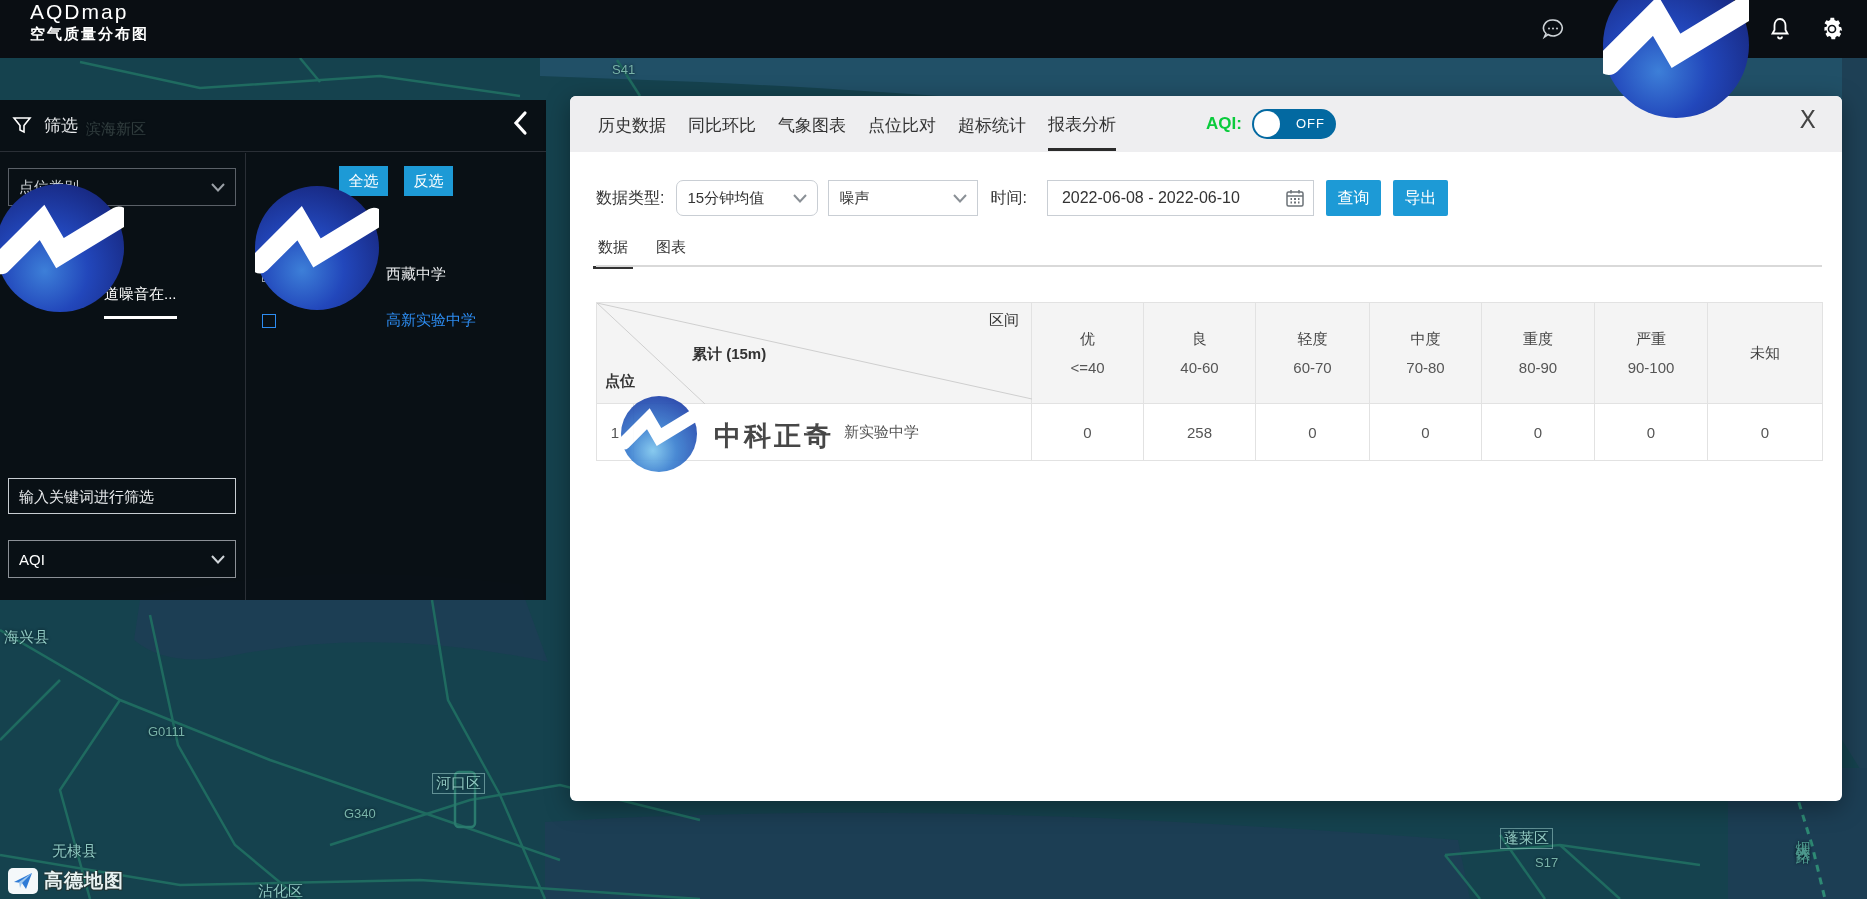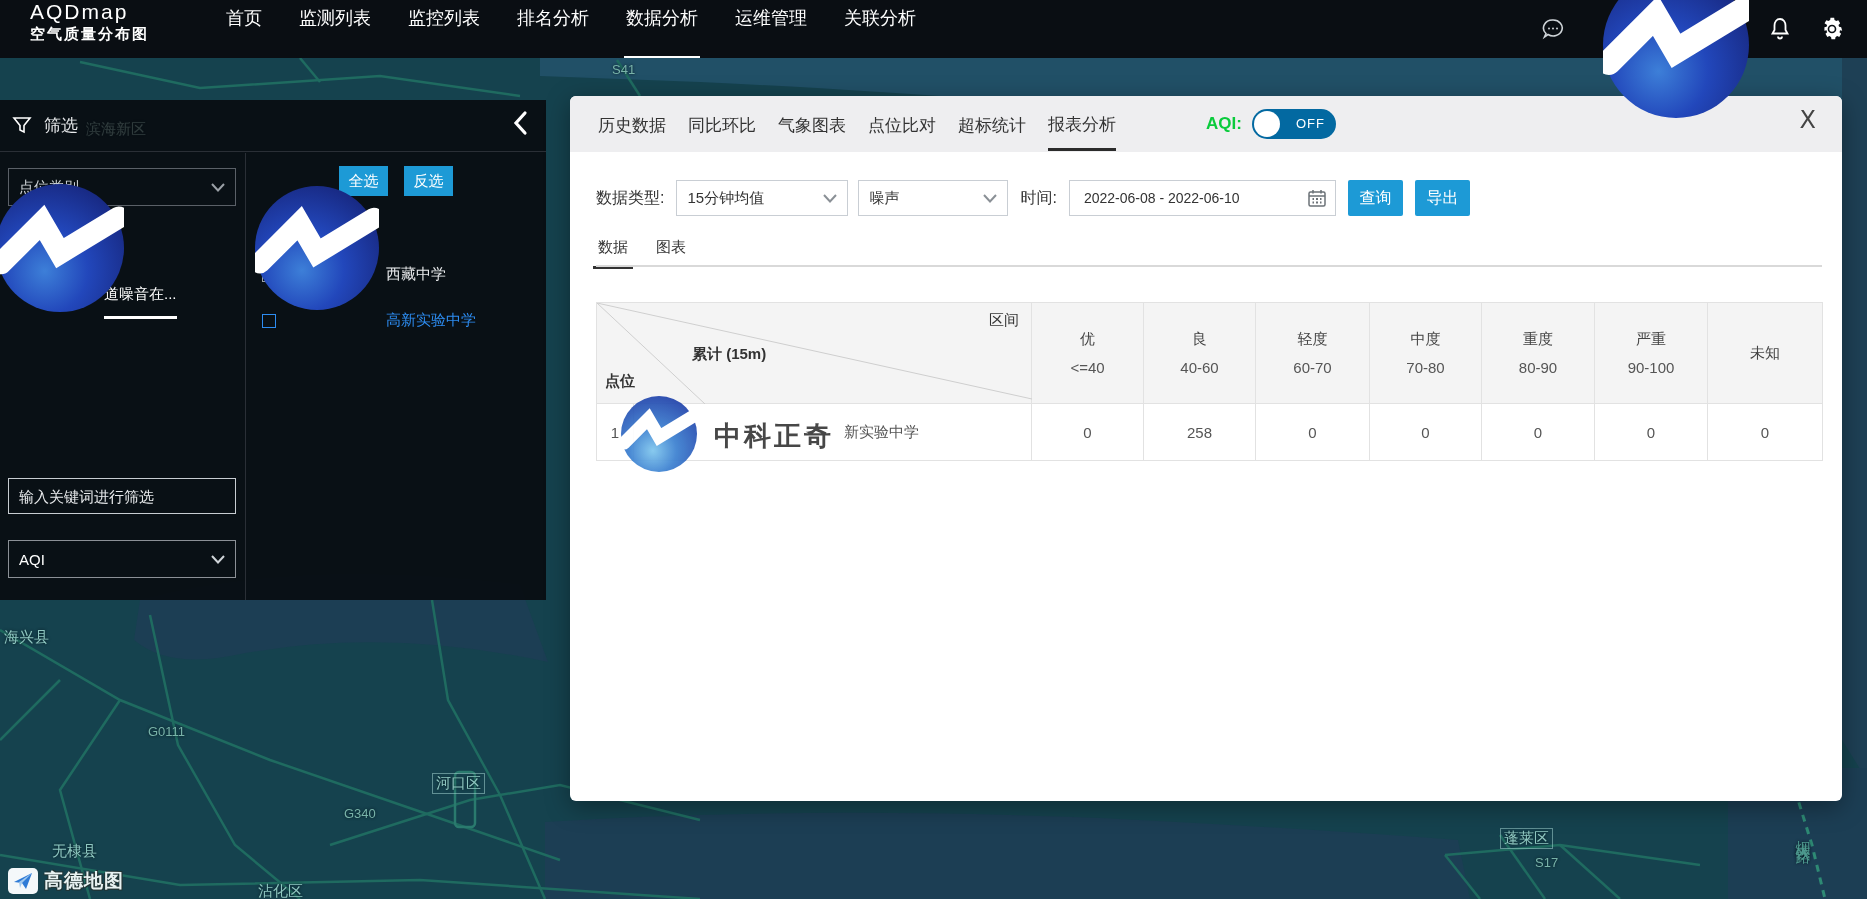--- a/index.html
+++ b/index.html
@@ -79,25 +79,25 @@
   #toggle .lbl { position:absolute; left:44px; top:7px; color:#fff; font-size:13px; letter-spacing:1px; }
   #panel-close { position:absolute; right:26px; top:10px; font-size:24px; color:#444; cursor:pointer;
     font-family:"DejaVu Sans",sans-serif; }
 
   
   #filters { position:absolute; left:0; top:84px; width:100%; height:36px; display:flex; align-items:center; }
   .flabel { font-size:16px; color:#333; }
   #lbl-type { margin-left:26px; }
   .pselect { height:36px; border:1px solid #c9ced4; display:flex; align-items:center;
     padding:0 10px; font-size:15px; color:#333; cursor:pointer; background:#fff; }
-  #dd-avg { width:172px; margin-left:12px; }
+  #dd-avg { width:142px; margin-left:12px;border-radius:7px; }
   #dd-metric { width:150px; margin-left:10px; }
   #lbl-time { margin-left:12px; }
-  #date-box { width:267px; height:36px; border:1px solid #c9ced4; margin-left:12px; display:flex;
-    align-items:center; padding:0 8px 0 14px; font-size:14px; color:#333; cursor:text; }
+  #date-box { width:267px; height:36px; border:1px solid #c9ced4; margin-left:20px; display:flex;
+    align-items:center; padding:0 8px 0 14px; font-size:16px; color:#333; cursor:text; }
   #date-box .cal { margin-left:auto; }
   .pbtn { width:55px; height:36px; background:#1d9ad6; color:#fff; border:none; font-size:16px;
     cursor:pointer; border-radius:2px; }
   #btn-query { margin-left:12px; }
   #btn-export { margin-left:12px; }
 
   
   #subtabs { position:absolute; left:28px; top:142px; display:flex; gap:28px; }
   .stab { font-size:15px; color:#333; padding-bottom:10px; cursor:pointer; }
   #subtab-line { position:absolute; left:26px; top:169px; width:1226px; height:2px; background:#d9d9d9; }
@@ -174,29 +174,20 @@
       </svg>
   </span>
   <span class="txt">高德地图</span>
 </div>
 
 <div id="nav">
   <div id="logo">
     <div class="t1">AQDmap</div>
     <div class="t2">空气质量分布图</div>
   </div>
-  <div id="menu">
-    <span class="item">首页</span>
-    <span class="item">监测列表</span>
-    <span class="item">监控列表</span>
-    <span class="item">排名分析</span>
-    <span class="item active">数据分析</span>
-    <span class="item">运维管理</span>
-    <span class="item">关联分析</span>
-  </div>
   <div id="nav-right">
     <span class="nav-ic" id="chat-ic">
       <svg width="24" height="24" viewBox="0 0 24 24" fill="none" stroke="#cfd4d8" stroke-width="1.6">
         <path d="M12,3 a9,8 0 1,1 -5,14.5 L3.5,20 L5,16.5 A9,8 0 0,1 12,3 Z"></path>
         <circle cx="8" cy="11.5" r="1" fill="#cfd4d8" stroke="none"></circle>
         <circle cx="12" cy="11.5" r="1" fill="#cfd4d8" stroke="none"></circle>
         <circle cx="16" cy="11.5" r="1" fill="#cfd4d8" stroke="none"></circle>
       </svg>
     </span>
     <span id="greeting">您好!</span>

